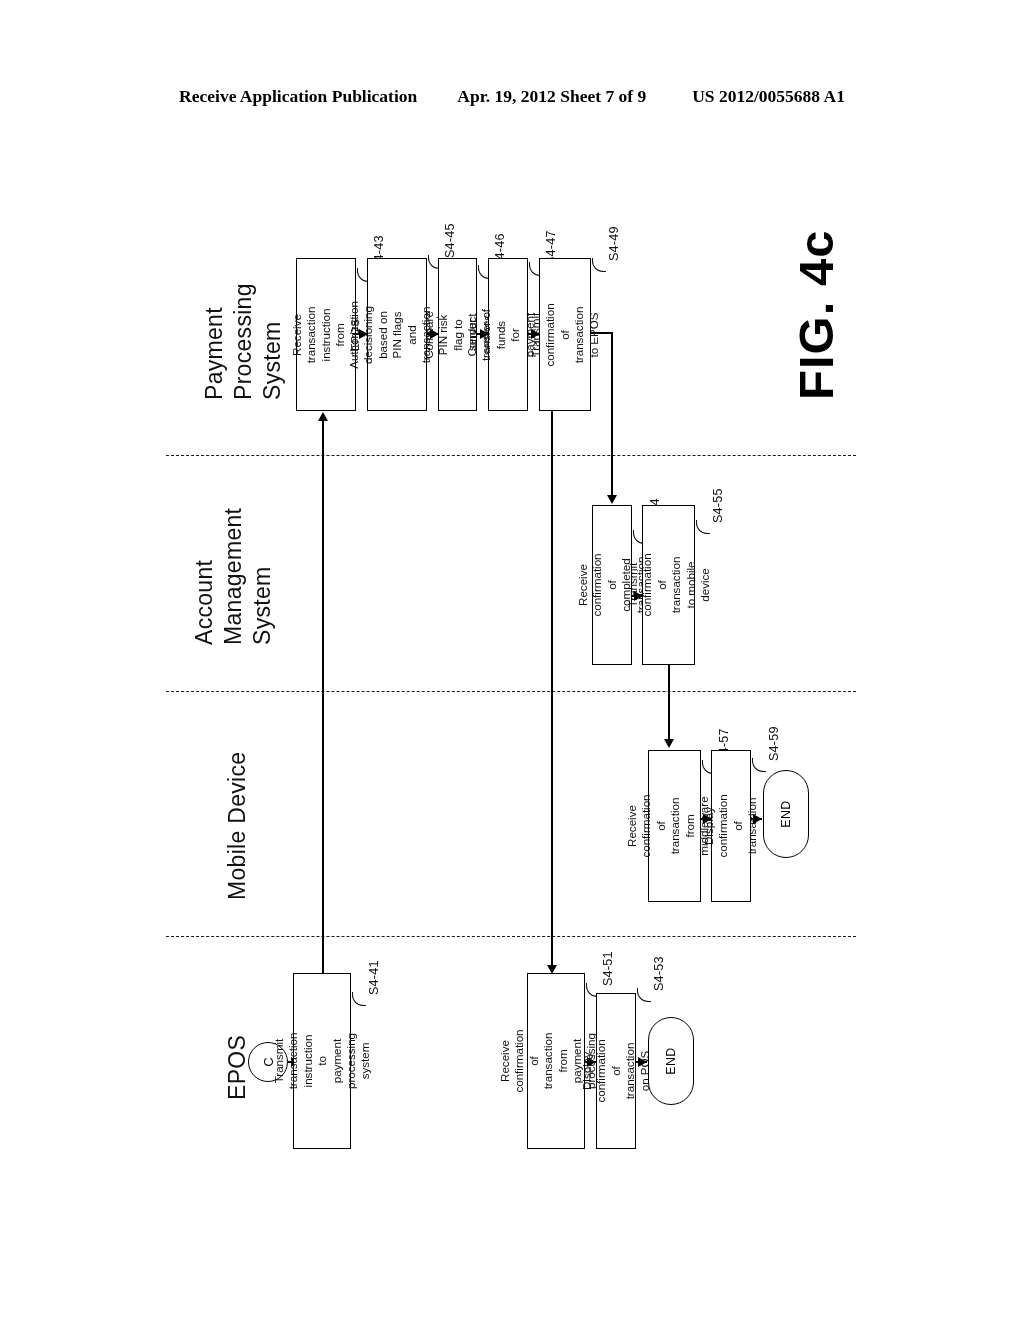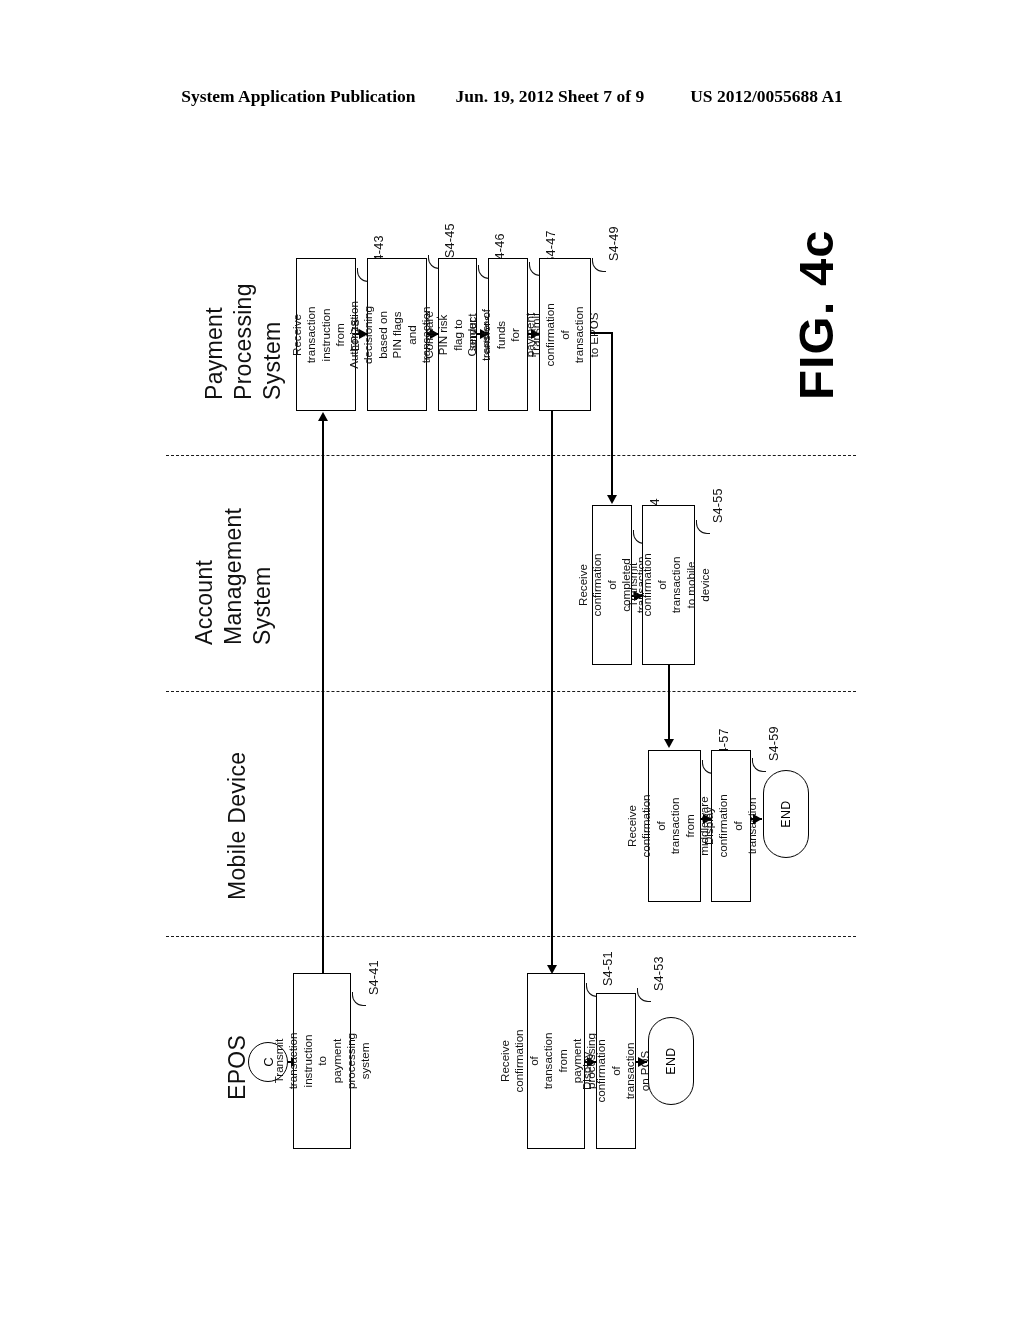--- a/index.html
+++ b/index.html
@@ -175,21 +175,21 @@
   .arrow-up {
     border-left: 5.2px solid transparent;
     border-right: 5.2px solid transparent;
     border-bottom: 9.5px solid #000;
   }
 </style>
 </head>
 <body>
 
 <div id="patent-header">
-  <span class="seg">System Application Publication</span><span class="gap-a"></span><span class="seg date-sheet">Jun. 19, 2012  Sheet 7 of 9</span><span class="gap-b"></span><span class="seg">US 2012/0055688 A1</span>
+  <span class="seg">Receive Application Publication</span><span class="gap-a"></span><span class="seg date-sheet">Apr. 19, 2012  Sheet 7 of 9</span><span class="gap-b"></span><span class="seg">US 2012/0055688 A1</span>
 </div>
 
 <div id="figure-canvas">
 
   <div class="lane-divider" style="top:455px;"></div>
   <div class="lane-divider" style="top:691px;"></div>
   <div class="lane-divider" style="top:936px;"></div>
 
   <div class="lane-title" style="left:200px; top:400px;">
     <div style="white-space:pre-line;">Payment

